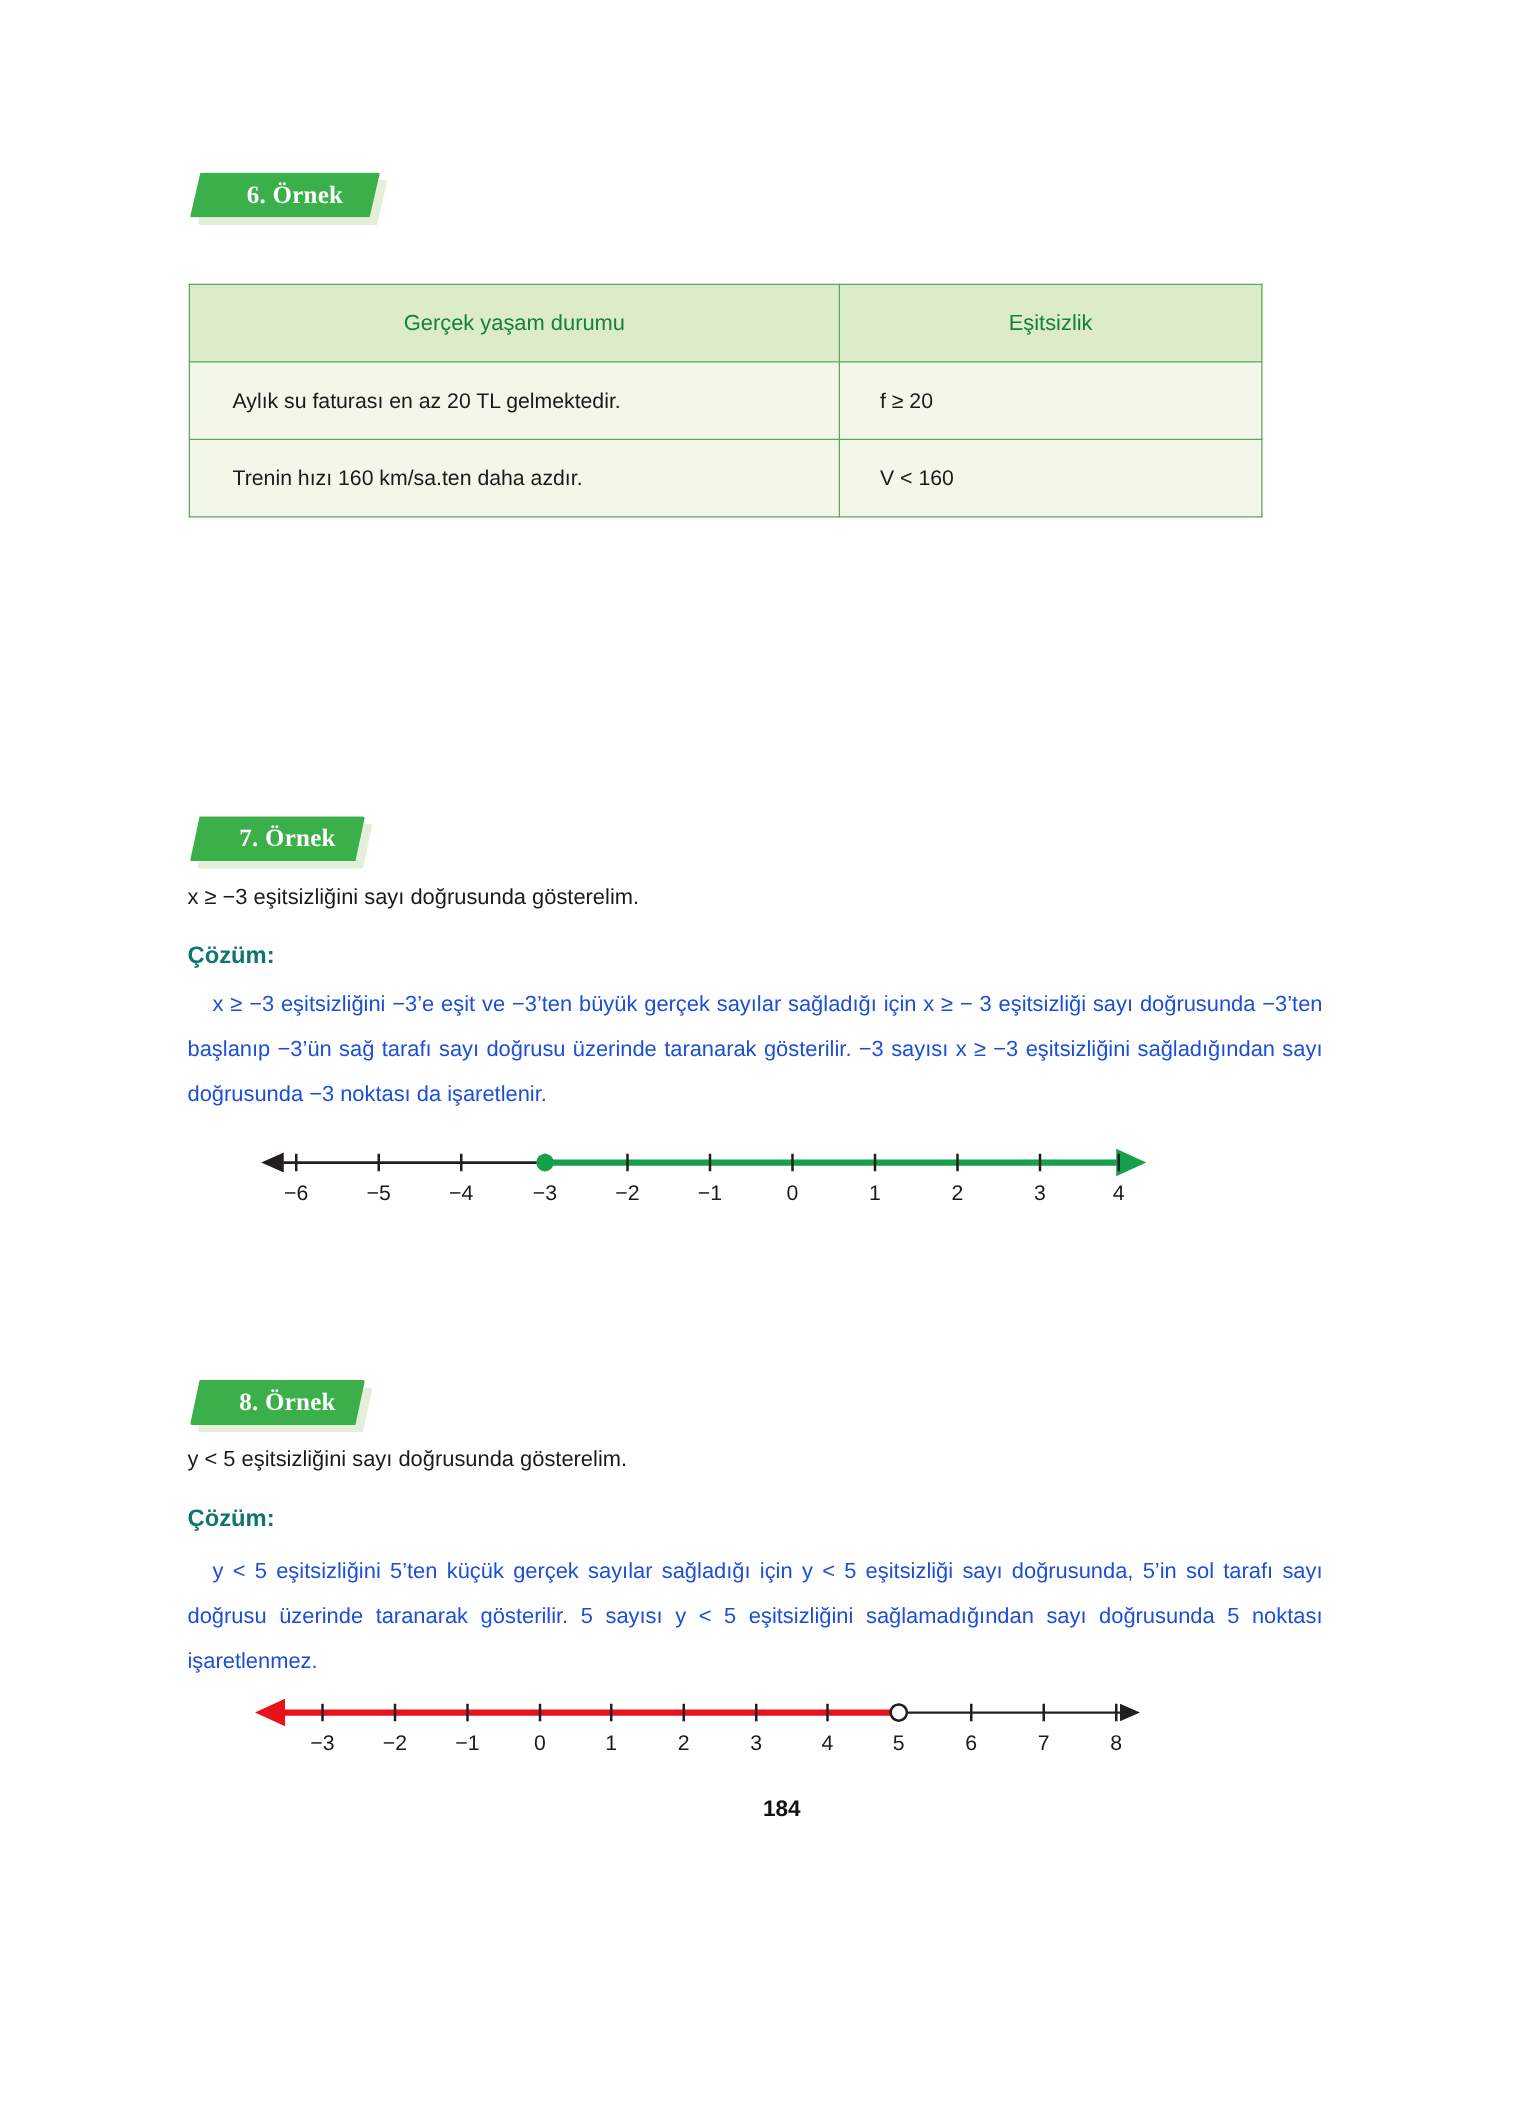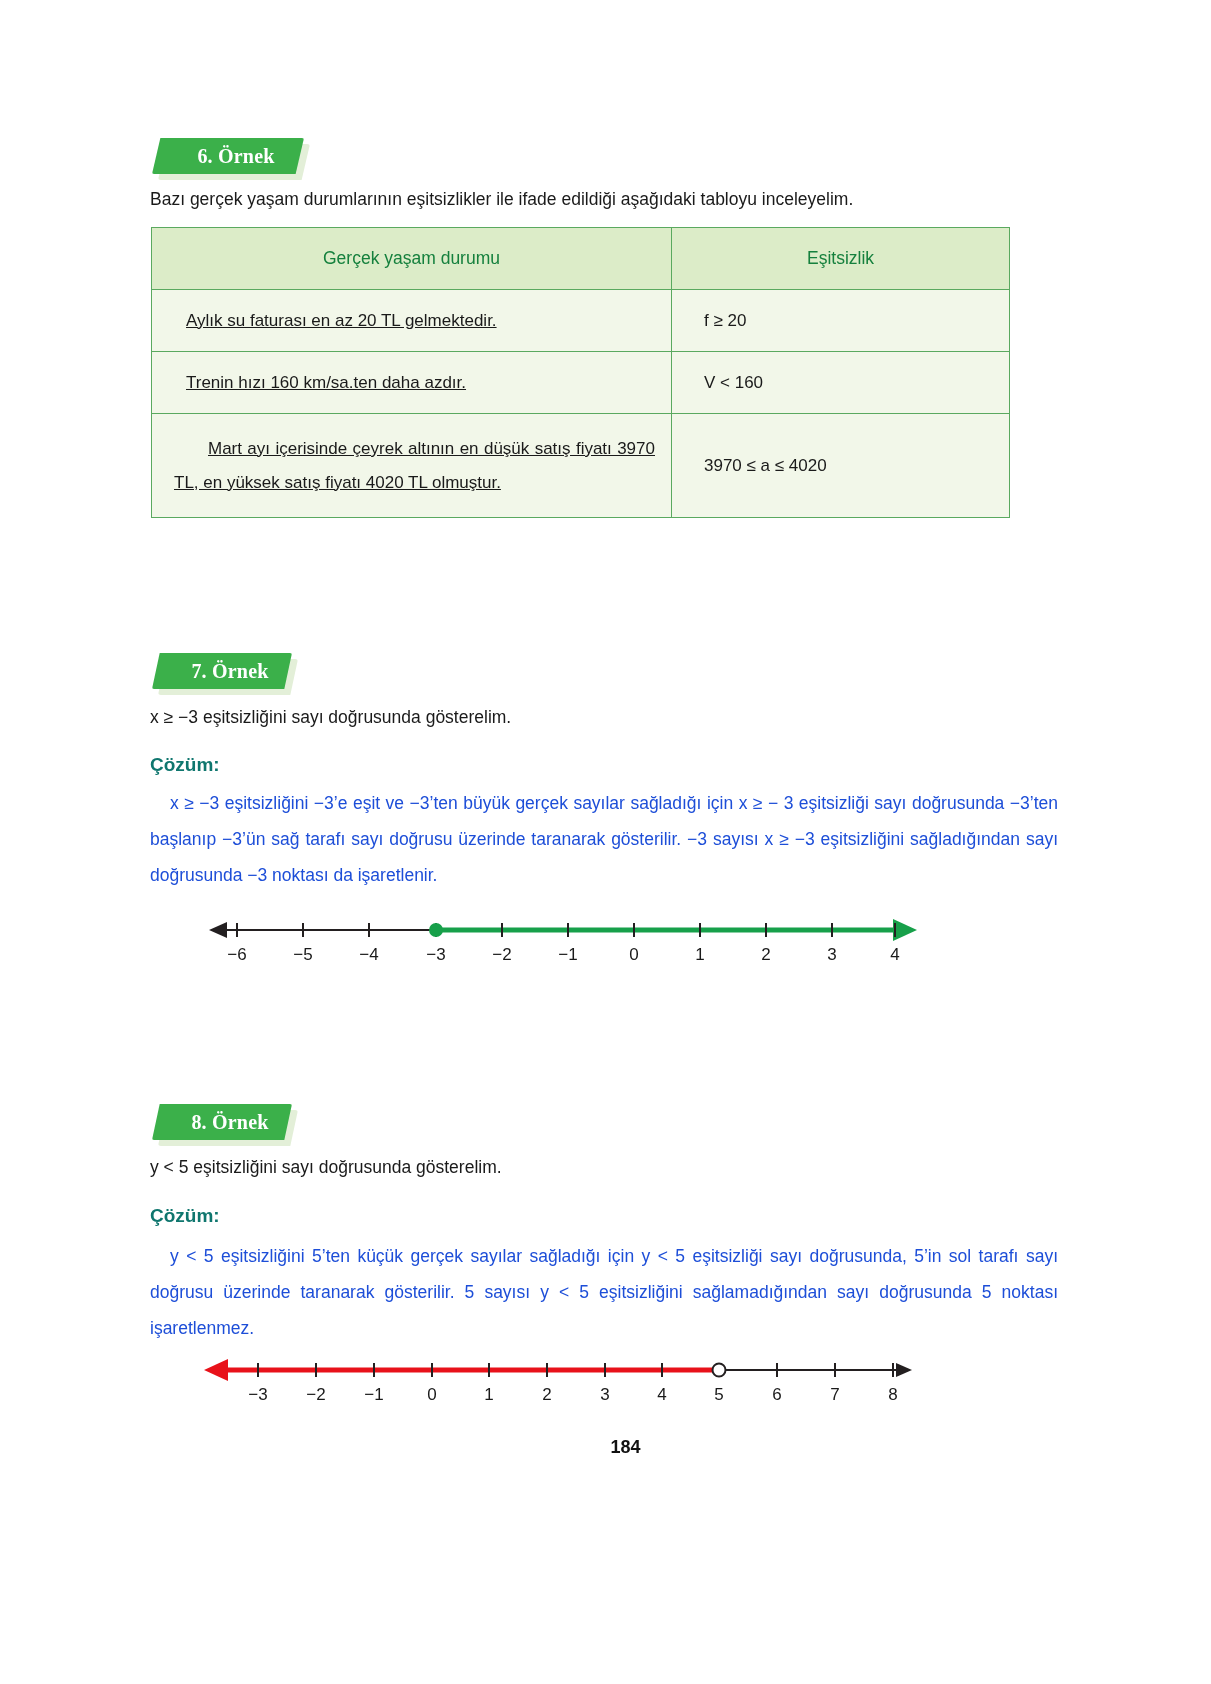--- a/index.html
+++ b/index.html
@@ -102,21 +102,20 @@
     font-size: 17.5px;
     color: #15803d;
   }
   .tbl tbody td {
     background: #f2f7e9;
     color: #1a1a1a;
   }
   .td-left {
     padding: 0 14px 0 34px;
     height: 62px;
-    text-decoration: underline;
   }
   .td-left.tall {
     height: 104px;
     padding: 0 16px 0 22px;
     text-align: justify;
     text-align-last: left;
     line-height: 34px;
   }
   .td-left.tall .ind { display: inline-block; width: 34px; }
   .td-right {
@@ -151,21 +150,20 @@
 
 <div class="page">
 
   <div class="badge-wrap" style="left:152px; top:138px; width:152px;">
     <div class="badge-shadow"></div>
     <div class="badge">
       <span class="badge-label">6. Örnek</span>
     </div>
   </div>
 
-  <div class="intro-text" style="left:150px; top:187px; width:900px;">Bazı gerçek yaşam durumlarının eşitsizlikler ile ifade edildiği aşağıdaki tabloyu inceleyelim.</div>
 
   <table class="tbl" style="left:151px; top:227px; width:858px;">
     <colgroup>
       <col style="width:520px;">
       <col style="width:338px;">
     </colgroup>
     <thead>
       <tr>
         <th>Gerçek yaşam durumu</th>
         <th>Eşitsizlik</th>
@@ -173,24 +171,20 @@
     </thead>
     <tbody>
       <tr>
         <td class="td-left">Aylık su faturası en az 20 TL gelmektedir.</td>
         <td class="td-right">f ≥ 20</td>
       </tr>
       <tr>
         <td class="td-left">Trenin hızı 160 km/sa.ten daha azdır.</td>
         <td class="td-right">V &lt; 160</td>
       </tr>
-      <tr>
-        <td class="td-left tall"><span class="ind"></span><span>Mart ayı içerisinde çeyrek altının en düşük satış fiyatı 3970 TL, en yüksek satış fiyatı 4020 TL olmuştur.</span></td>
-        <td class="td-right">3970 ≤ a ≤ 4020</td>
-      </tr>
     </tbody>
   </table>
 
   <div class="badge-wrap" style="left:152px; top:653px; width:140px;">
     <div class="badge-shadow"></div>
     <div class="badge">
       <span class="badge-label">7. Örnek</span>
     </div>
   </div>
 

